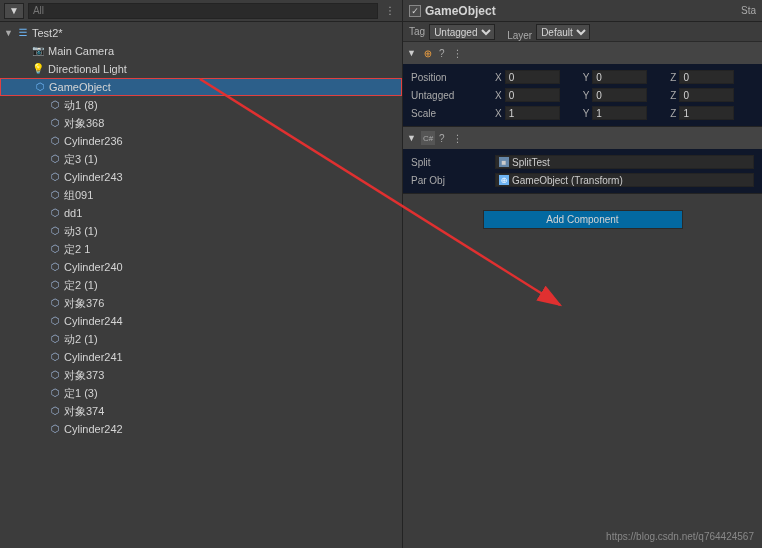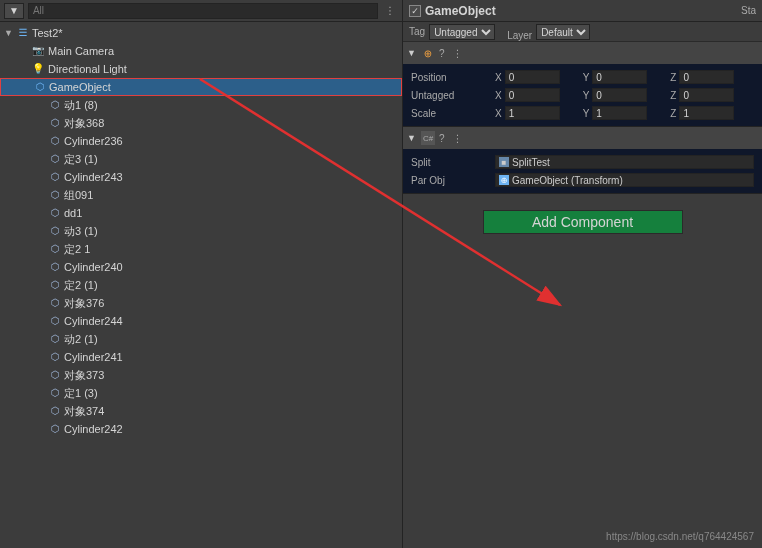--- a/index.html
+++ b/index.html
@@ -307,24 +307,24 @@
       height: 10px;
       background: #6db3f2;
       font-size: 8px;
       display: flex;
       align-items: center;
       justify-content: center;
       color: #fff;
     }
 
     .add-component-btn {
-      background: #15803d;
+      background: #0369a1;
       border: 1px solid #2a2a2a;
       color: #d4d4d4;
-      font-size: 14px;
+      font-size: 10px;
       padding: 3px 12px;
       cursor: pointer;
       text-align: center;
       margin: 8px auto;
       display: block;
       width: 200px;
     }
 
     
     .arrow-overlay {

